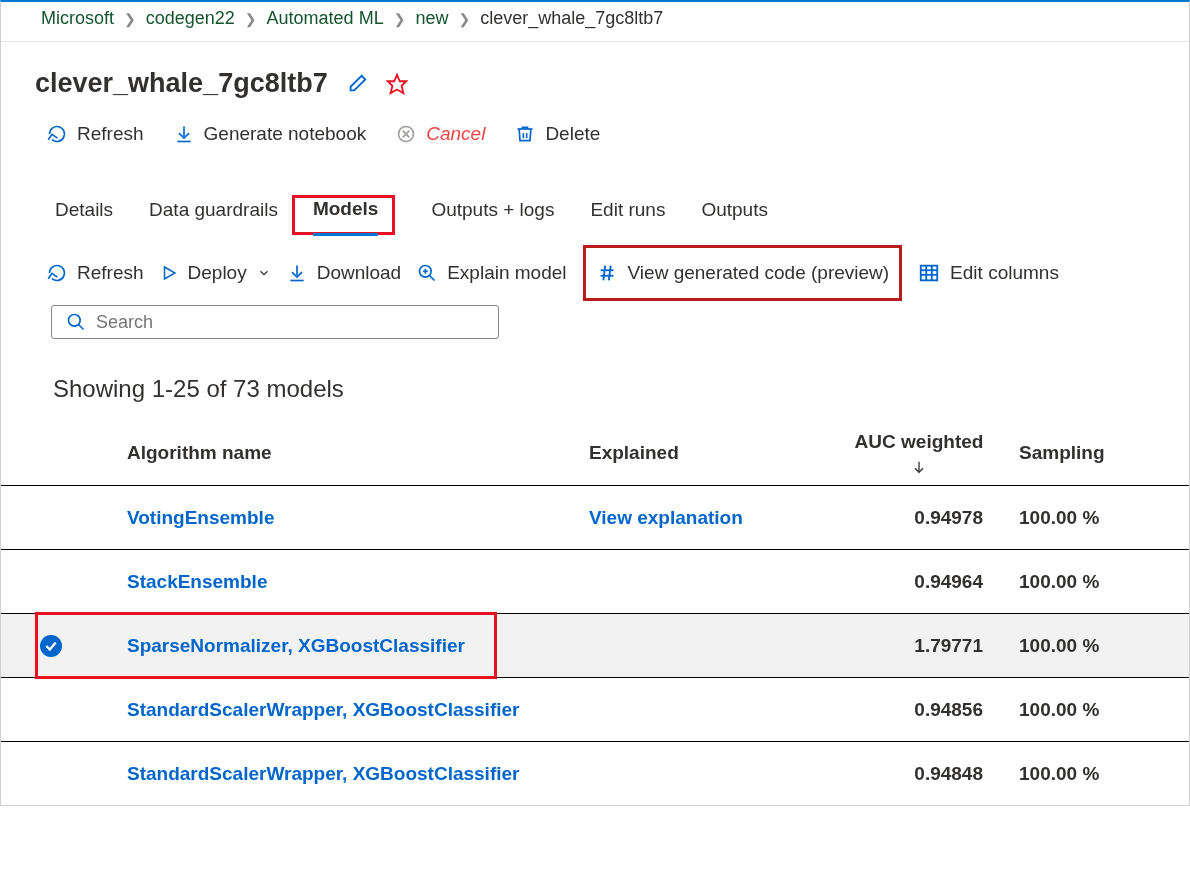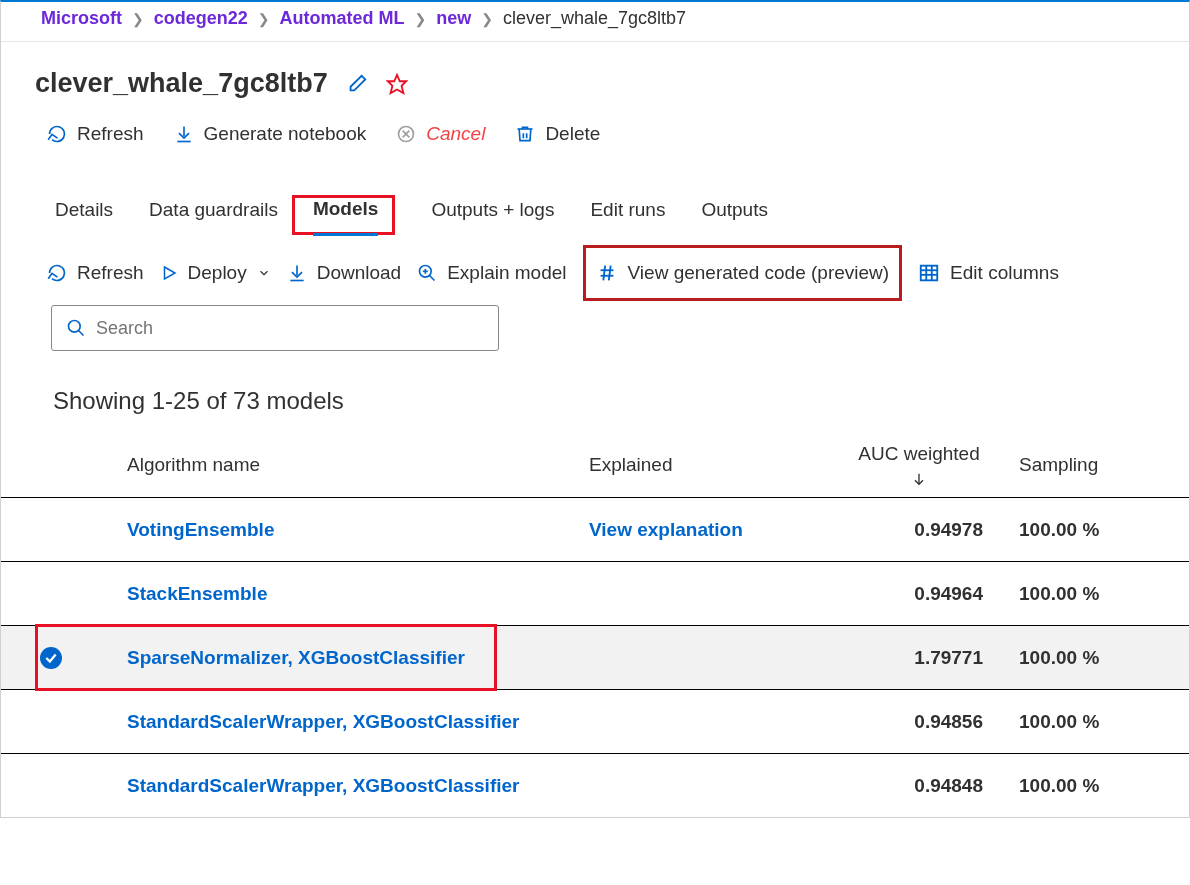--- a/index.html
+++ b/index.html
@@ -13,21 +13,21 @@
     border-top: 2px solid #0078d4;
   }
   .breadcrumb {
     display: flex;
     align-items: center;
     gap: 10px;
     padding: 6px 40px 12px 40px;
     border-bottom: 1px solid #e5e5e5;
     font-size: 18px;
   }
-  .breadcrumb a { color: #6d28d9; text-decoration: none; cursor: pointer; font-weight: bold; }
+  .breadcrumb a { color: #14532d; text-decoration: none; cursor: pointer; }
   .breadcrumb .sep { color: #888; font-size: 14px; }
   .breadcrumb .current { color: #323130; }
   .page-header {
     display: flex;
     align-items: center;
     gap: 18px;
     padding: 26px 34px 20px 34px;
   }
   .page-title { font-size: 27px; font-weight: 600; }
   .icon-btn { cursor: pointer; display: inline-flex; align-items: center; }
@@ -69,21 +69,21 @@
     border: 3px solid #b91c1c;
     padding: 14px 10px;
     margin: -14px 0;
   }
   .search-wrap { padding: 4px 50px; }
   .search-box {
     display: flex;
     align-items: center;
     gap: 10px;
     width: 448px;
-    height: 46px;
+    height: 34px;
     border: 1px solid #888;
     border-radius: 3px;
     padding: 0 14px;
   }
   .search-box input {
     border: none; outline: none; width: 100%; font-size: 18px;
     background: transparent;
   }
   .count-text { padding: 32px 52px 18px 52px; font-size: 24px; }
   .grid { width: 100%; }
@@ -91,21 +91,21 @@
     display: grid;
     grid-template-columns: 100px 1fr 240px 180px 150px;
     align-items: center;
     height: 64px;
     border-top: 1px solid #000000;
     padding: 0 30px 0 0;
     font-size: 19px;
     font-weight: bold;
   }
   .grid .row.head {
-    font-weight: 400; border-top: none;
+    font-weight: 700; border-top: none;
   }
   .grid .row.head .sort { display: inline-flex; align-items: center; gap: 6px; justify-content: flex-end; flex-direction: column;}
   .cell-link { color: #0066cc; cursor: pointer; }
   .cell-num { text-align: right; padding-right: 26px; }
   .cell-check { display:flex; justify-content:center; }
   .check-circle {
     width: 22px; height: 22px; border-radius: 50%; background:#0066cc;
     display:flex; align-items:center; justify-content:center;
   }
   .check-circle svg { width:14px; height:14px; }

